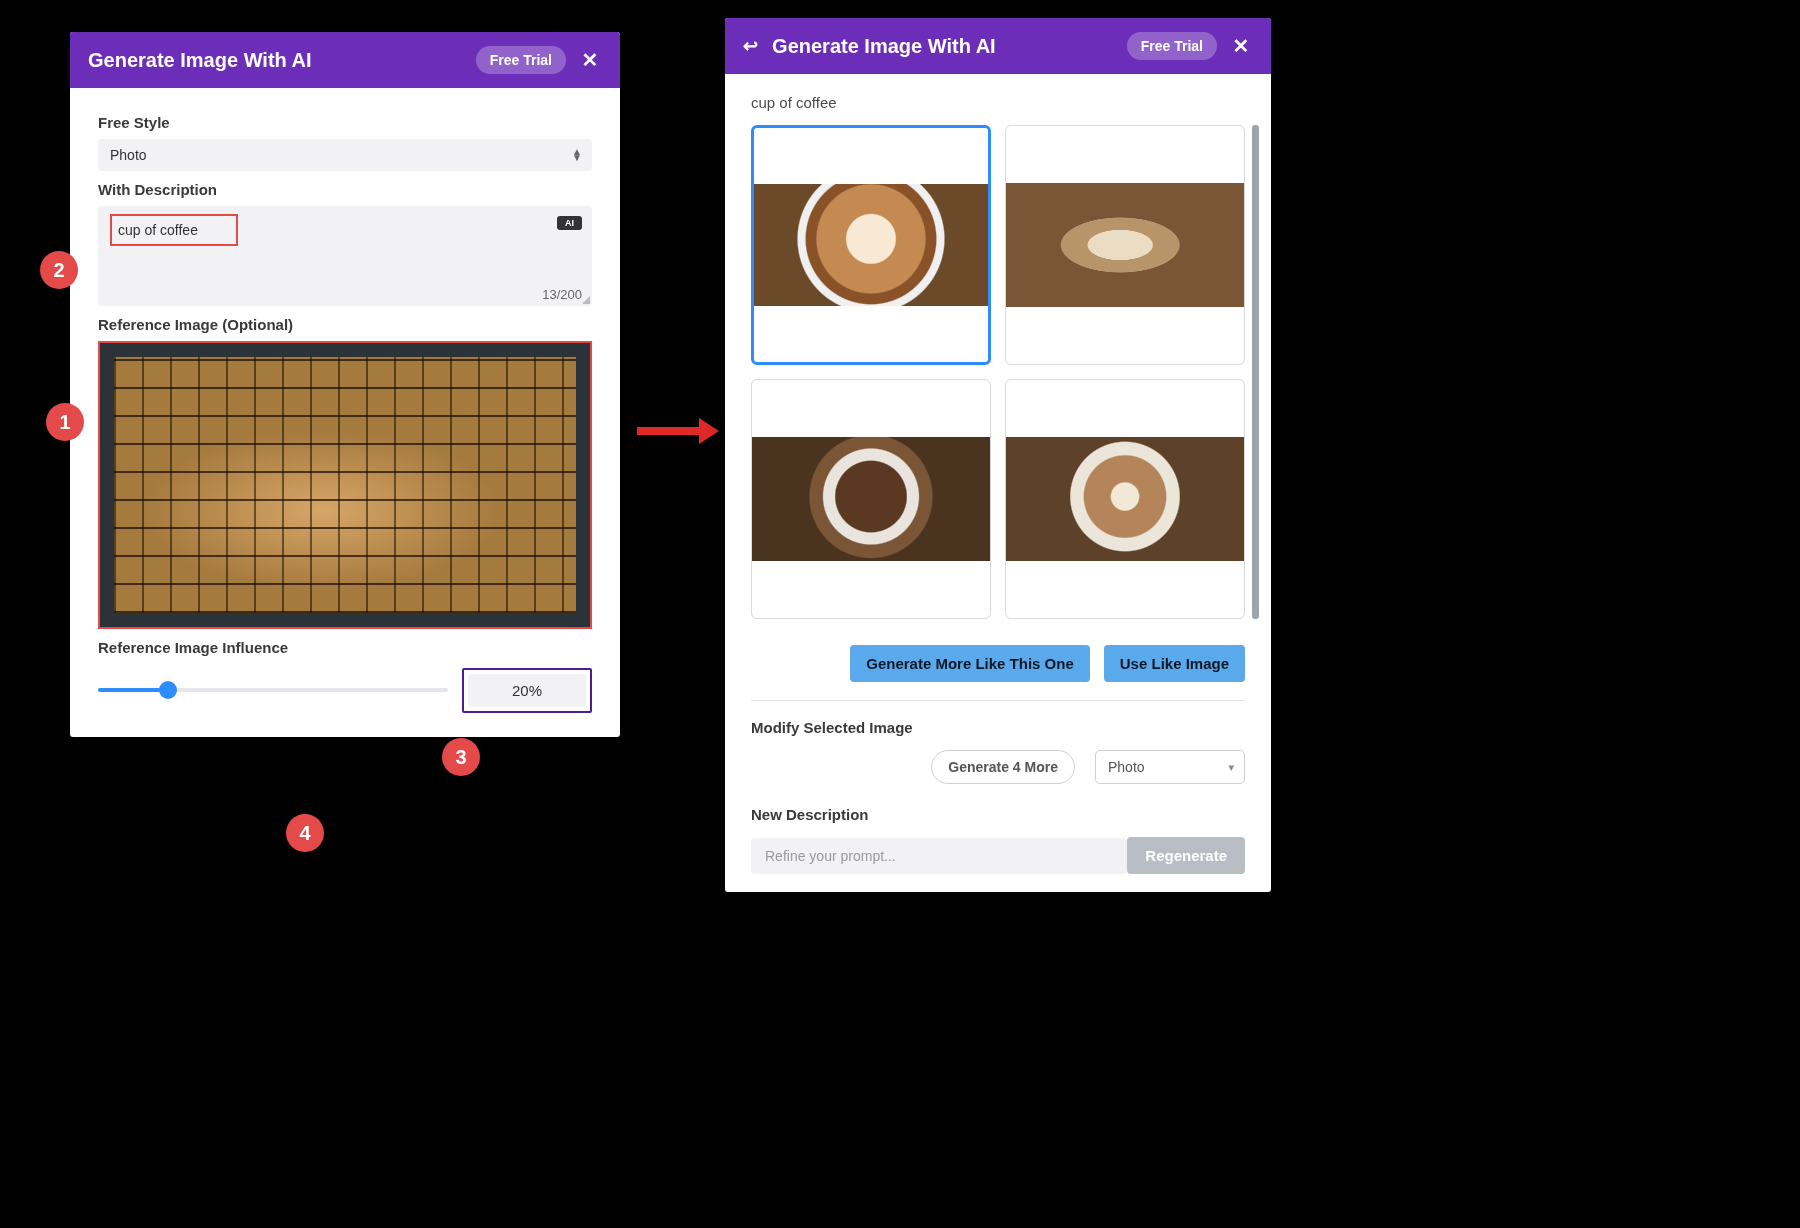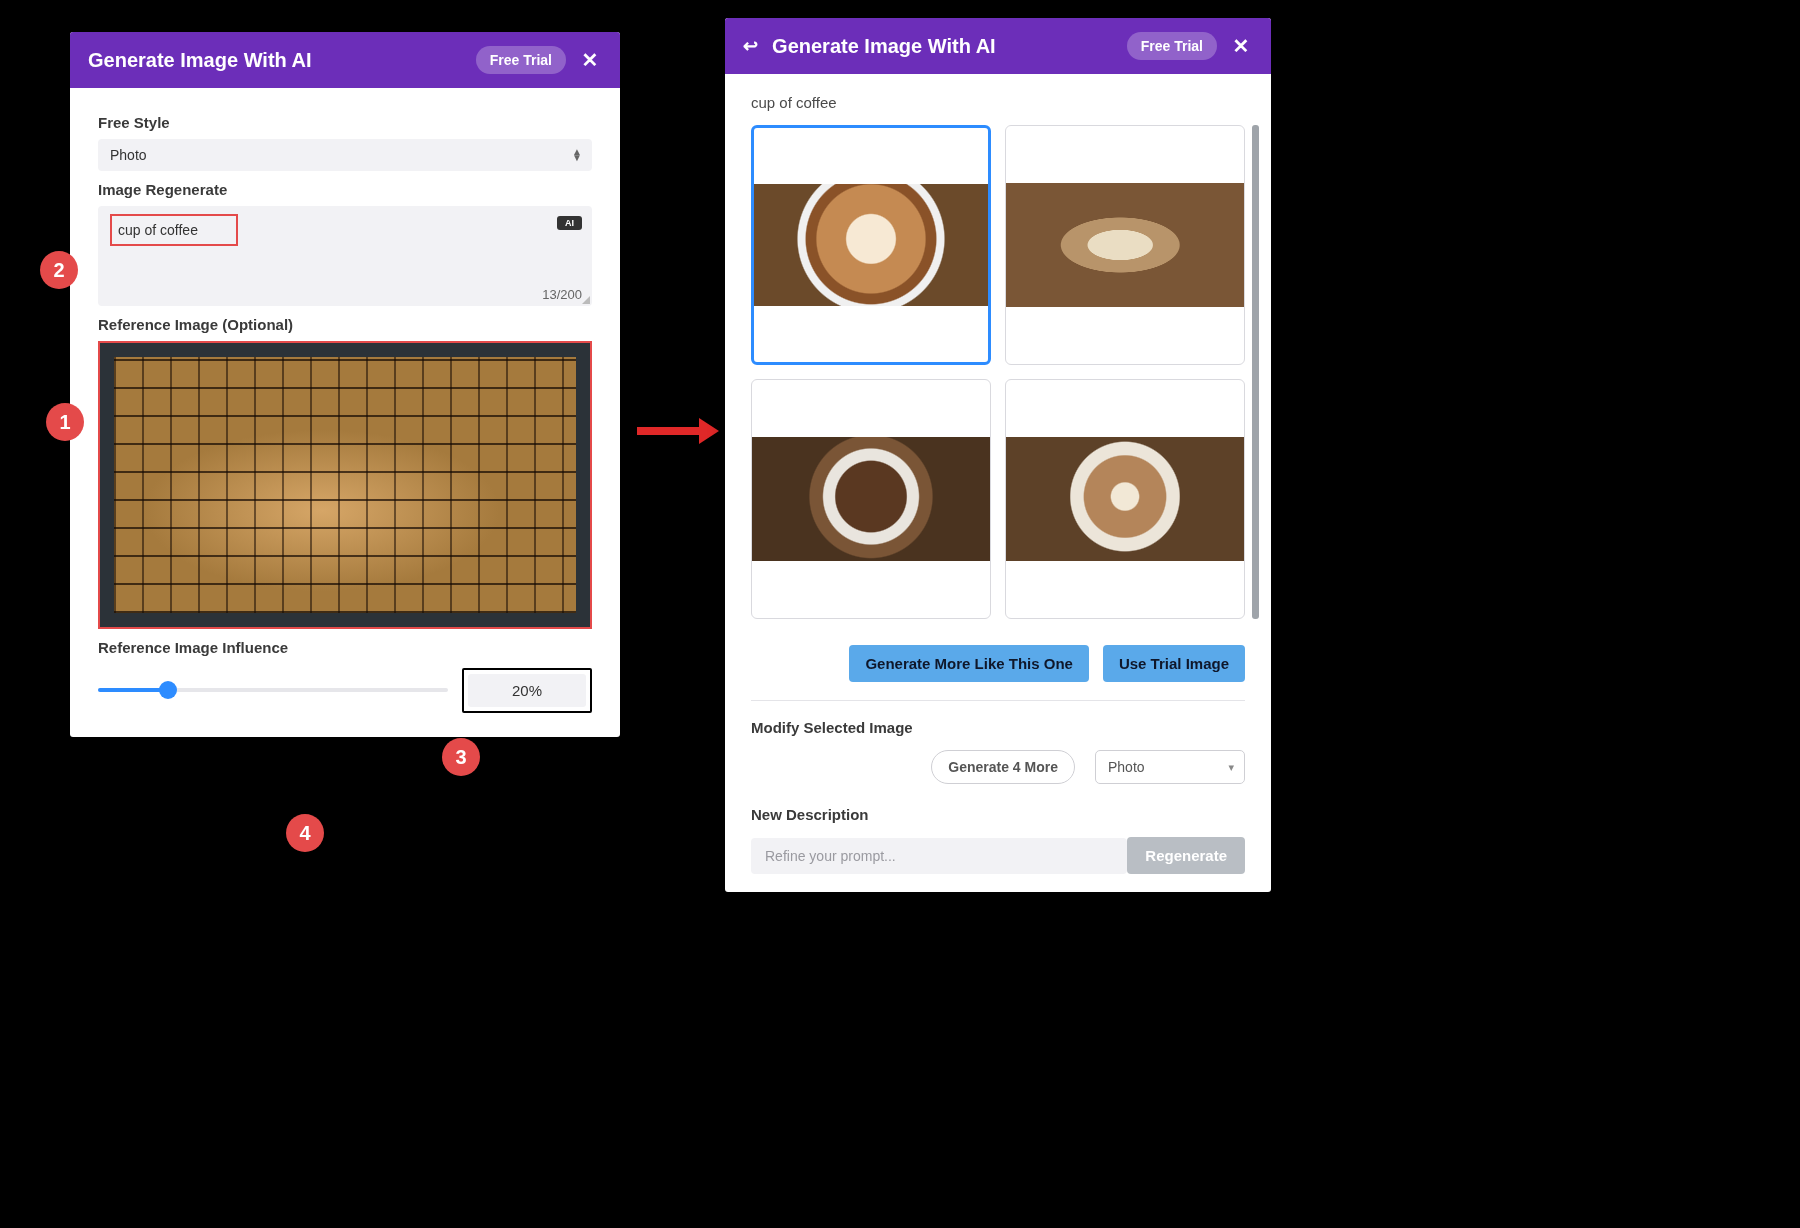--- a/index.html
+++ b/index.html
@@ -164,21 +164,21 @@
   .slider-thumb {
     position: absolute;
     left: 20%;
     top: 50%;
     transform: translate(-50%, -50%);
     width: 18px; height: 18px;
     background: #2d8cff;
     border-radius: 50%;
   }
   .slider-value-box {
-    border: 2px solid #000000;
+    border: 2px solid #4c1d95;
     padding: 4px;
     border-radius: 2px;
   }
   .slider-value {
     background: #f2f2f5;
     padding: 8px 44px;
     font-size: 15px;
     color: #333;
     border-radius: 3px;
     display: inline-block;
@@ -381,21 +381,21 @@
     <span class="free-trial">Free Trial</span>
     <span class="close-x">✕</span>
   </div>
   <div class="body">
     <label class="field-label">Free Style</label>
     <div class="select-wrap">
       <span>Photo</span>
       <span class="select-chevrons">▲<br>▼</span>
     </div>
 
-    <label class="field-label">Image Regenerate</label>
+    <label class="field-label">With Description</label>
     <div class="textarea-wrap">
       <span class="description-text">cup of coffee</span>
       <span class="ai-badge">AI</span>
       <span class="char-count">13/200</span>
       <span class="textarea-resize"></span>
     </div>
 
     <label class="field-label">Reference Image (Optional)</label>
     <div class="ref-image-box">
       <div class="ref-image-inner"></div>
@@ -446,21 +446,21 @@
           <div class="thumb-img coffee-3"></div>
         </div>
       <div class="thumb">
           <div class="thumb-img coffee-4"></div>
         </div>
       <div class="thumb-scroll"></div>
     </div>
 
     <div class="action-row">
       <span class="btn-primary">Generate More Like This One</span>
-      <span class="btn-primary">Use Trial Image</span>
+      <span class="btn-primary">Use Like Image</span>
     </div>
 
     <div class="hr"></div>
 
     <div class="section-title">Modify Selected Image</div>
     <div class="modify-row">
       <span class="btn-outline">Generate 4 More</span>
       <span class="select-small">
         <span>Photo</span>
       </span>

